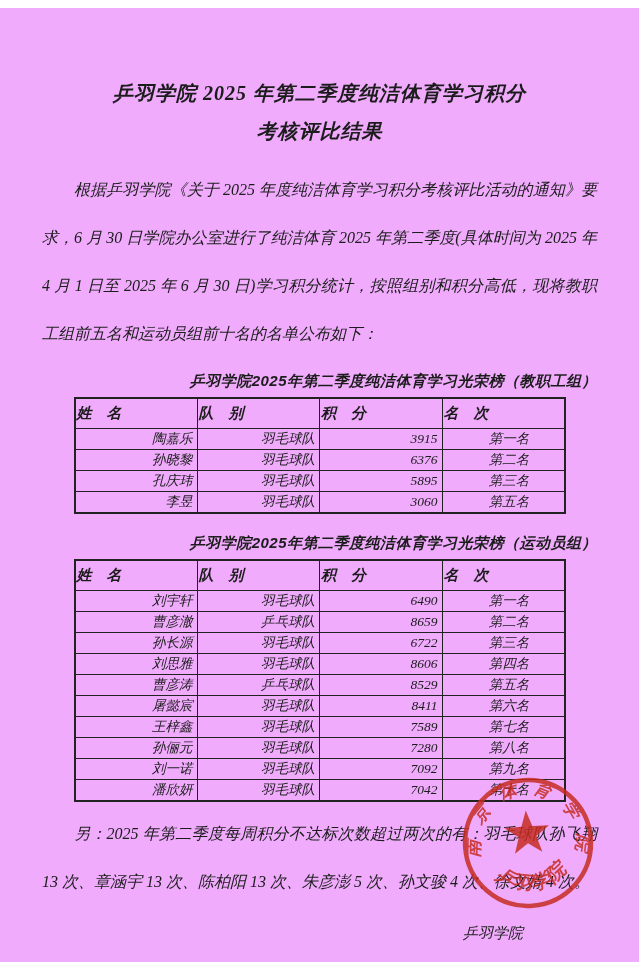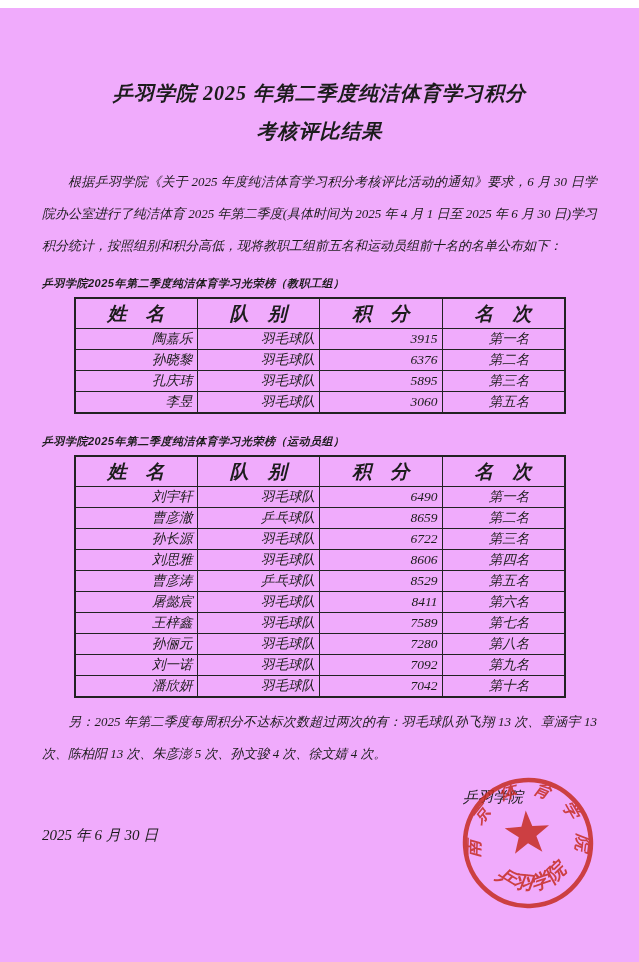--- a/index.html
+++ b/index.html
@@ -16,44 +16,44 @@
     font-style:italic;
   }
   .doc-title{
     margin:0;
     font-size:20px;font-weight:bold;
     text-align:center;line-height:38px;
     letter-spacing:1px;
   }
   .intro,.note{
     margin:16px 0 0 0;
-    font-size:13px;line-height:32px;
+    font-size:16px;line-height:48px;
     text-align:justify;
     text-indent:2em;
   }
   .table-title{
     margin:14px 0 6px 0;
-    font-size:11px;font-weight:bold;
-    text-align:left;
+    font-size:15px;font-weight:bold;
+    text-align:right;
     font-family:"Liberation Sans","DejaVu Sans",sans-serif;
     letter-spacing:0.5px;
   }
   table.rank{
     width:492px;
     margin:0 auto;
     border-collapse:collapse;
     border:2px solid #222;
     table-layout:fixed;
   }
   table.rank th{
     border:1px solid #222;
     height:27px;
-    font-size:19px;font-weight:bold;
+    font-size:15px;font-weight:bold;
     font-family:"Liberation Sans","DejaVu Sans",sans-serif;
-    text-align:center;
+    text-align:left;
   }
   table.rank td{
     border:1px solid #222;
     height:20px;
     font-size:13.5px;
     text-align:right;
     padding:0 4px;
     white-space:nowrap;
   }
   table.rank td:nth-child(4){text-align:center;padding-left:16px;}

